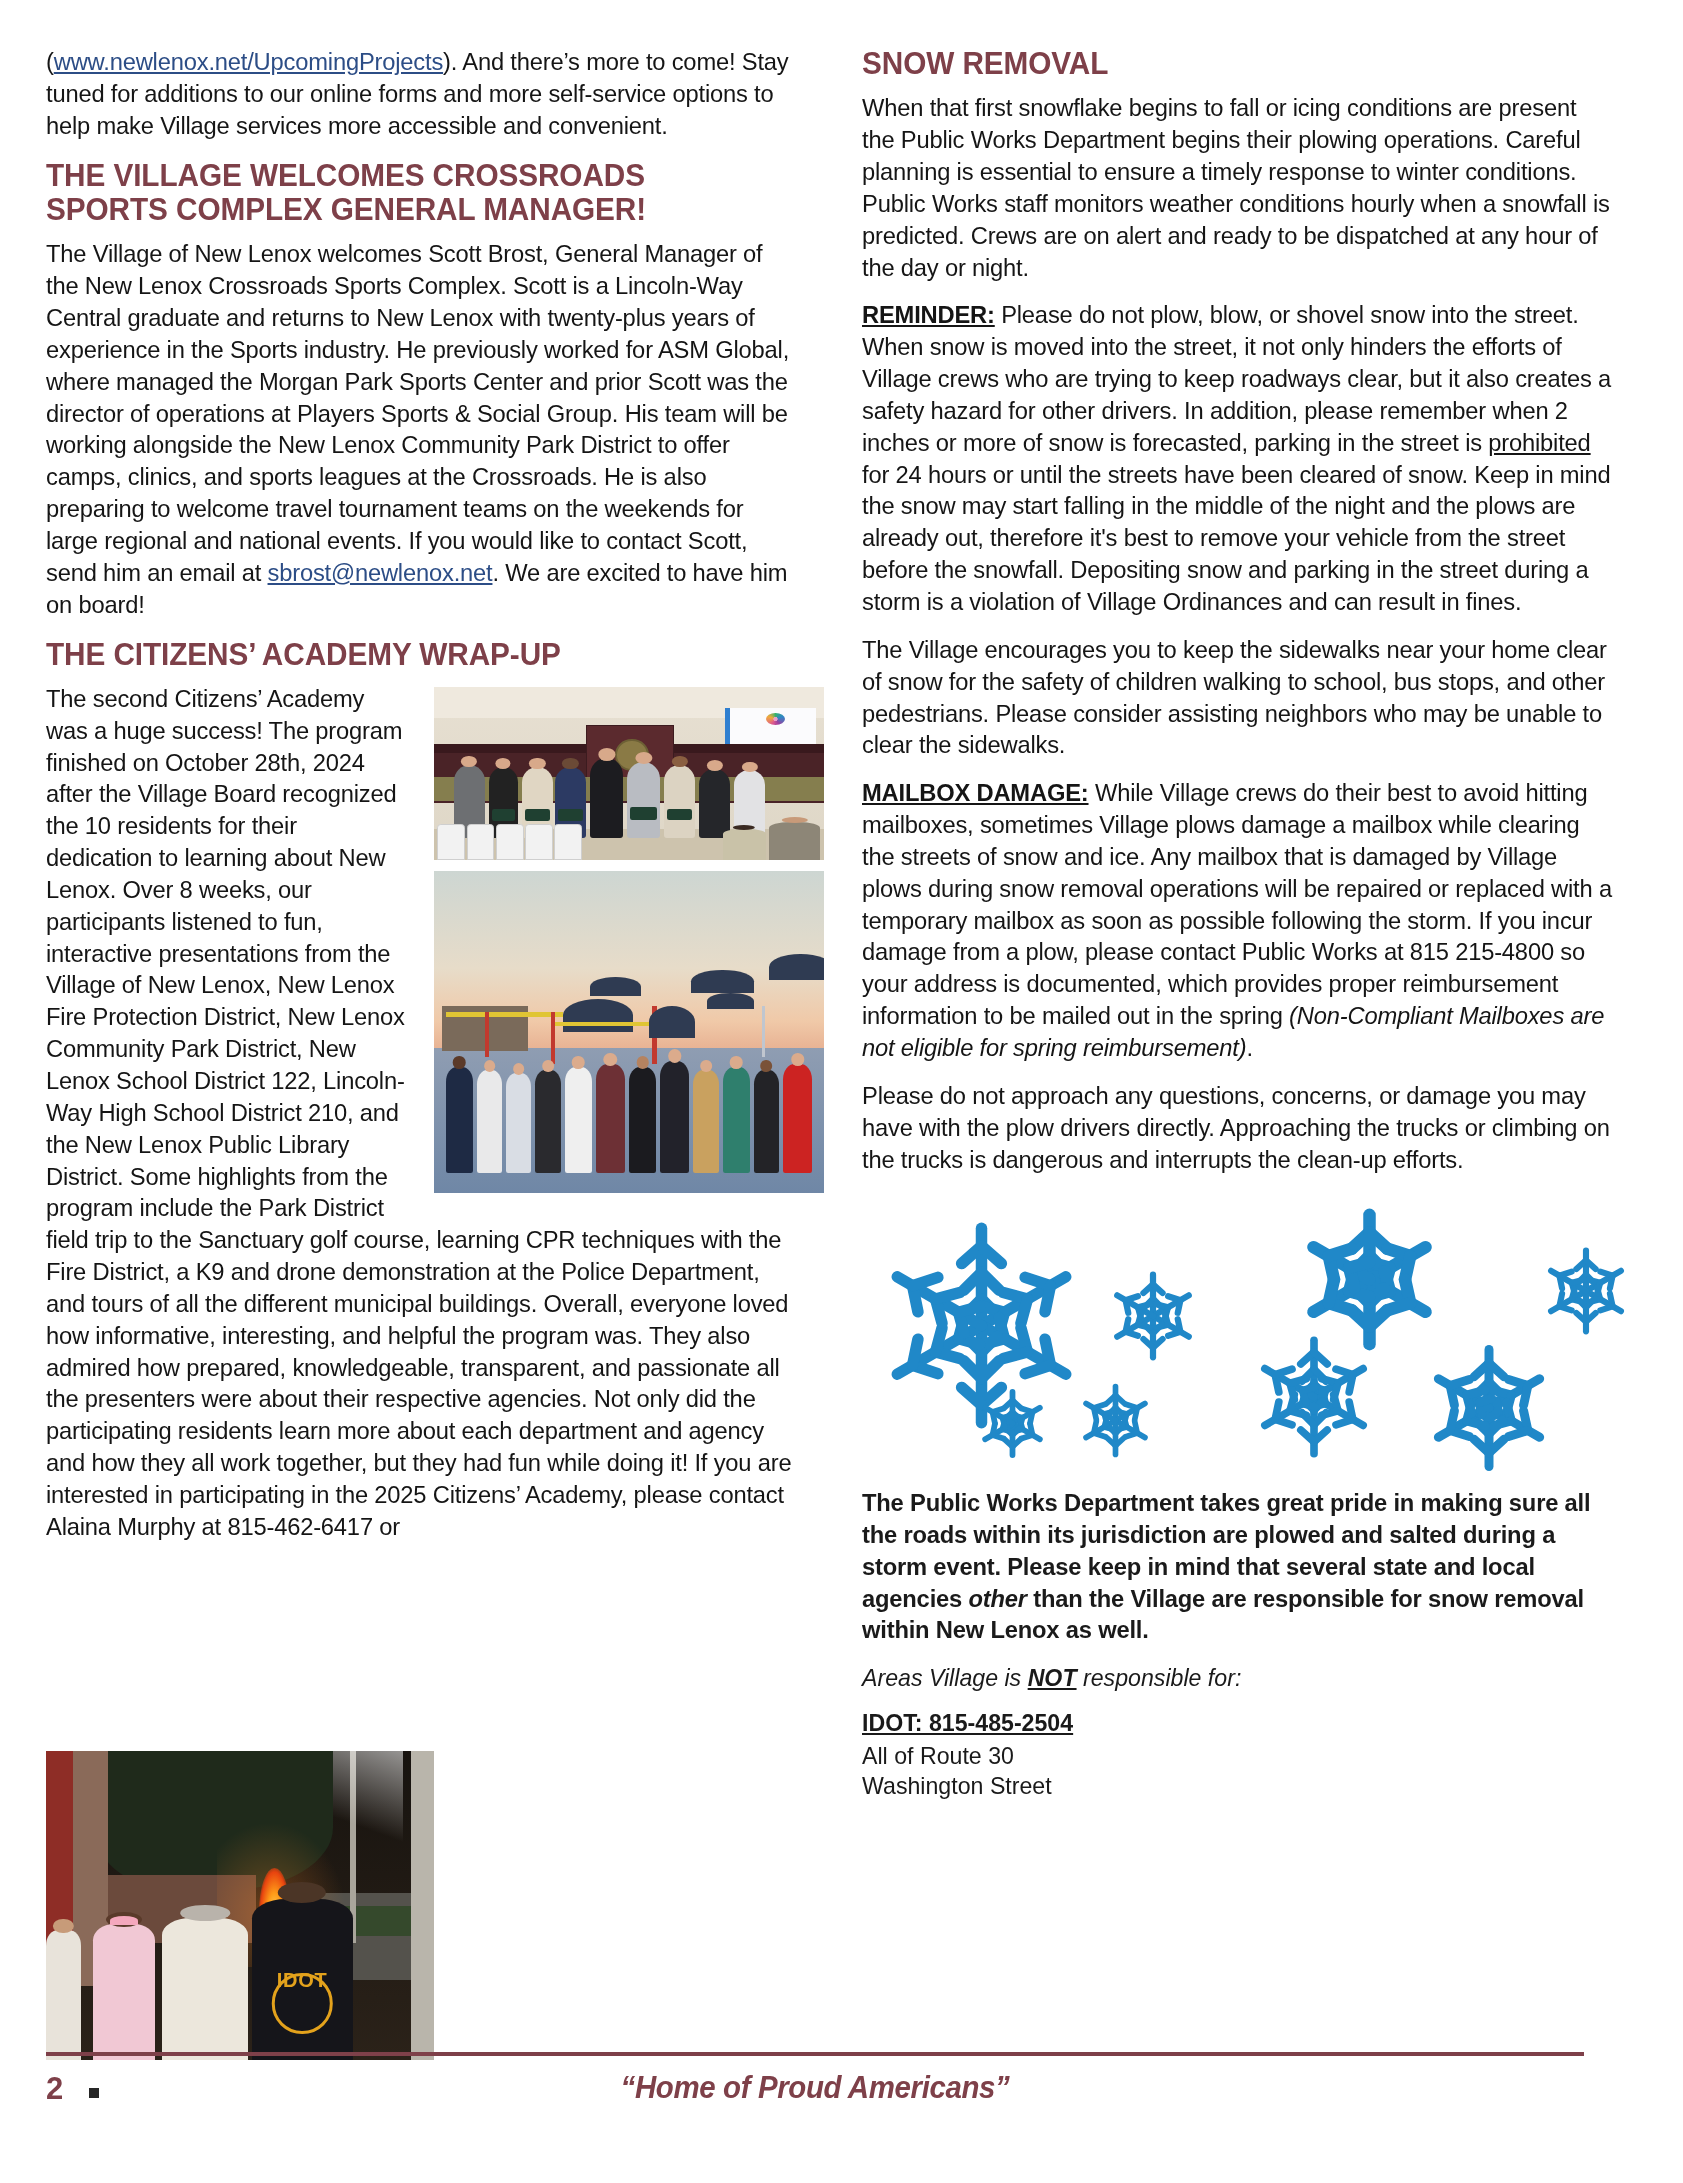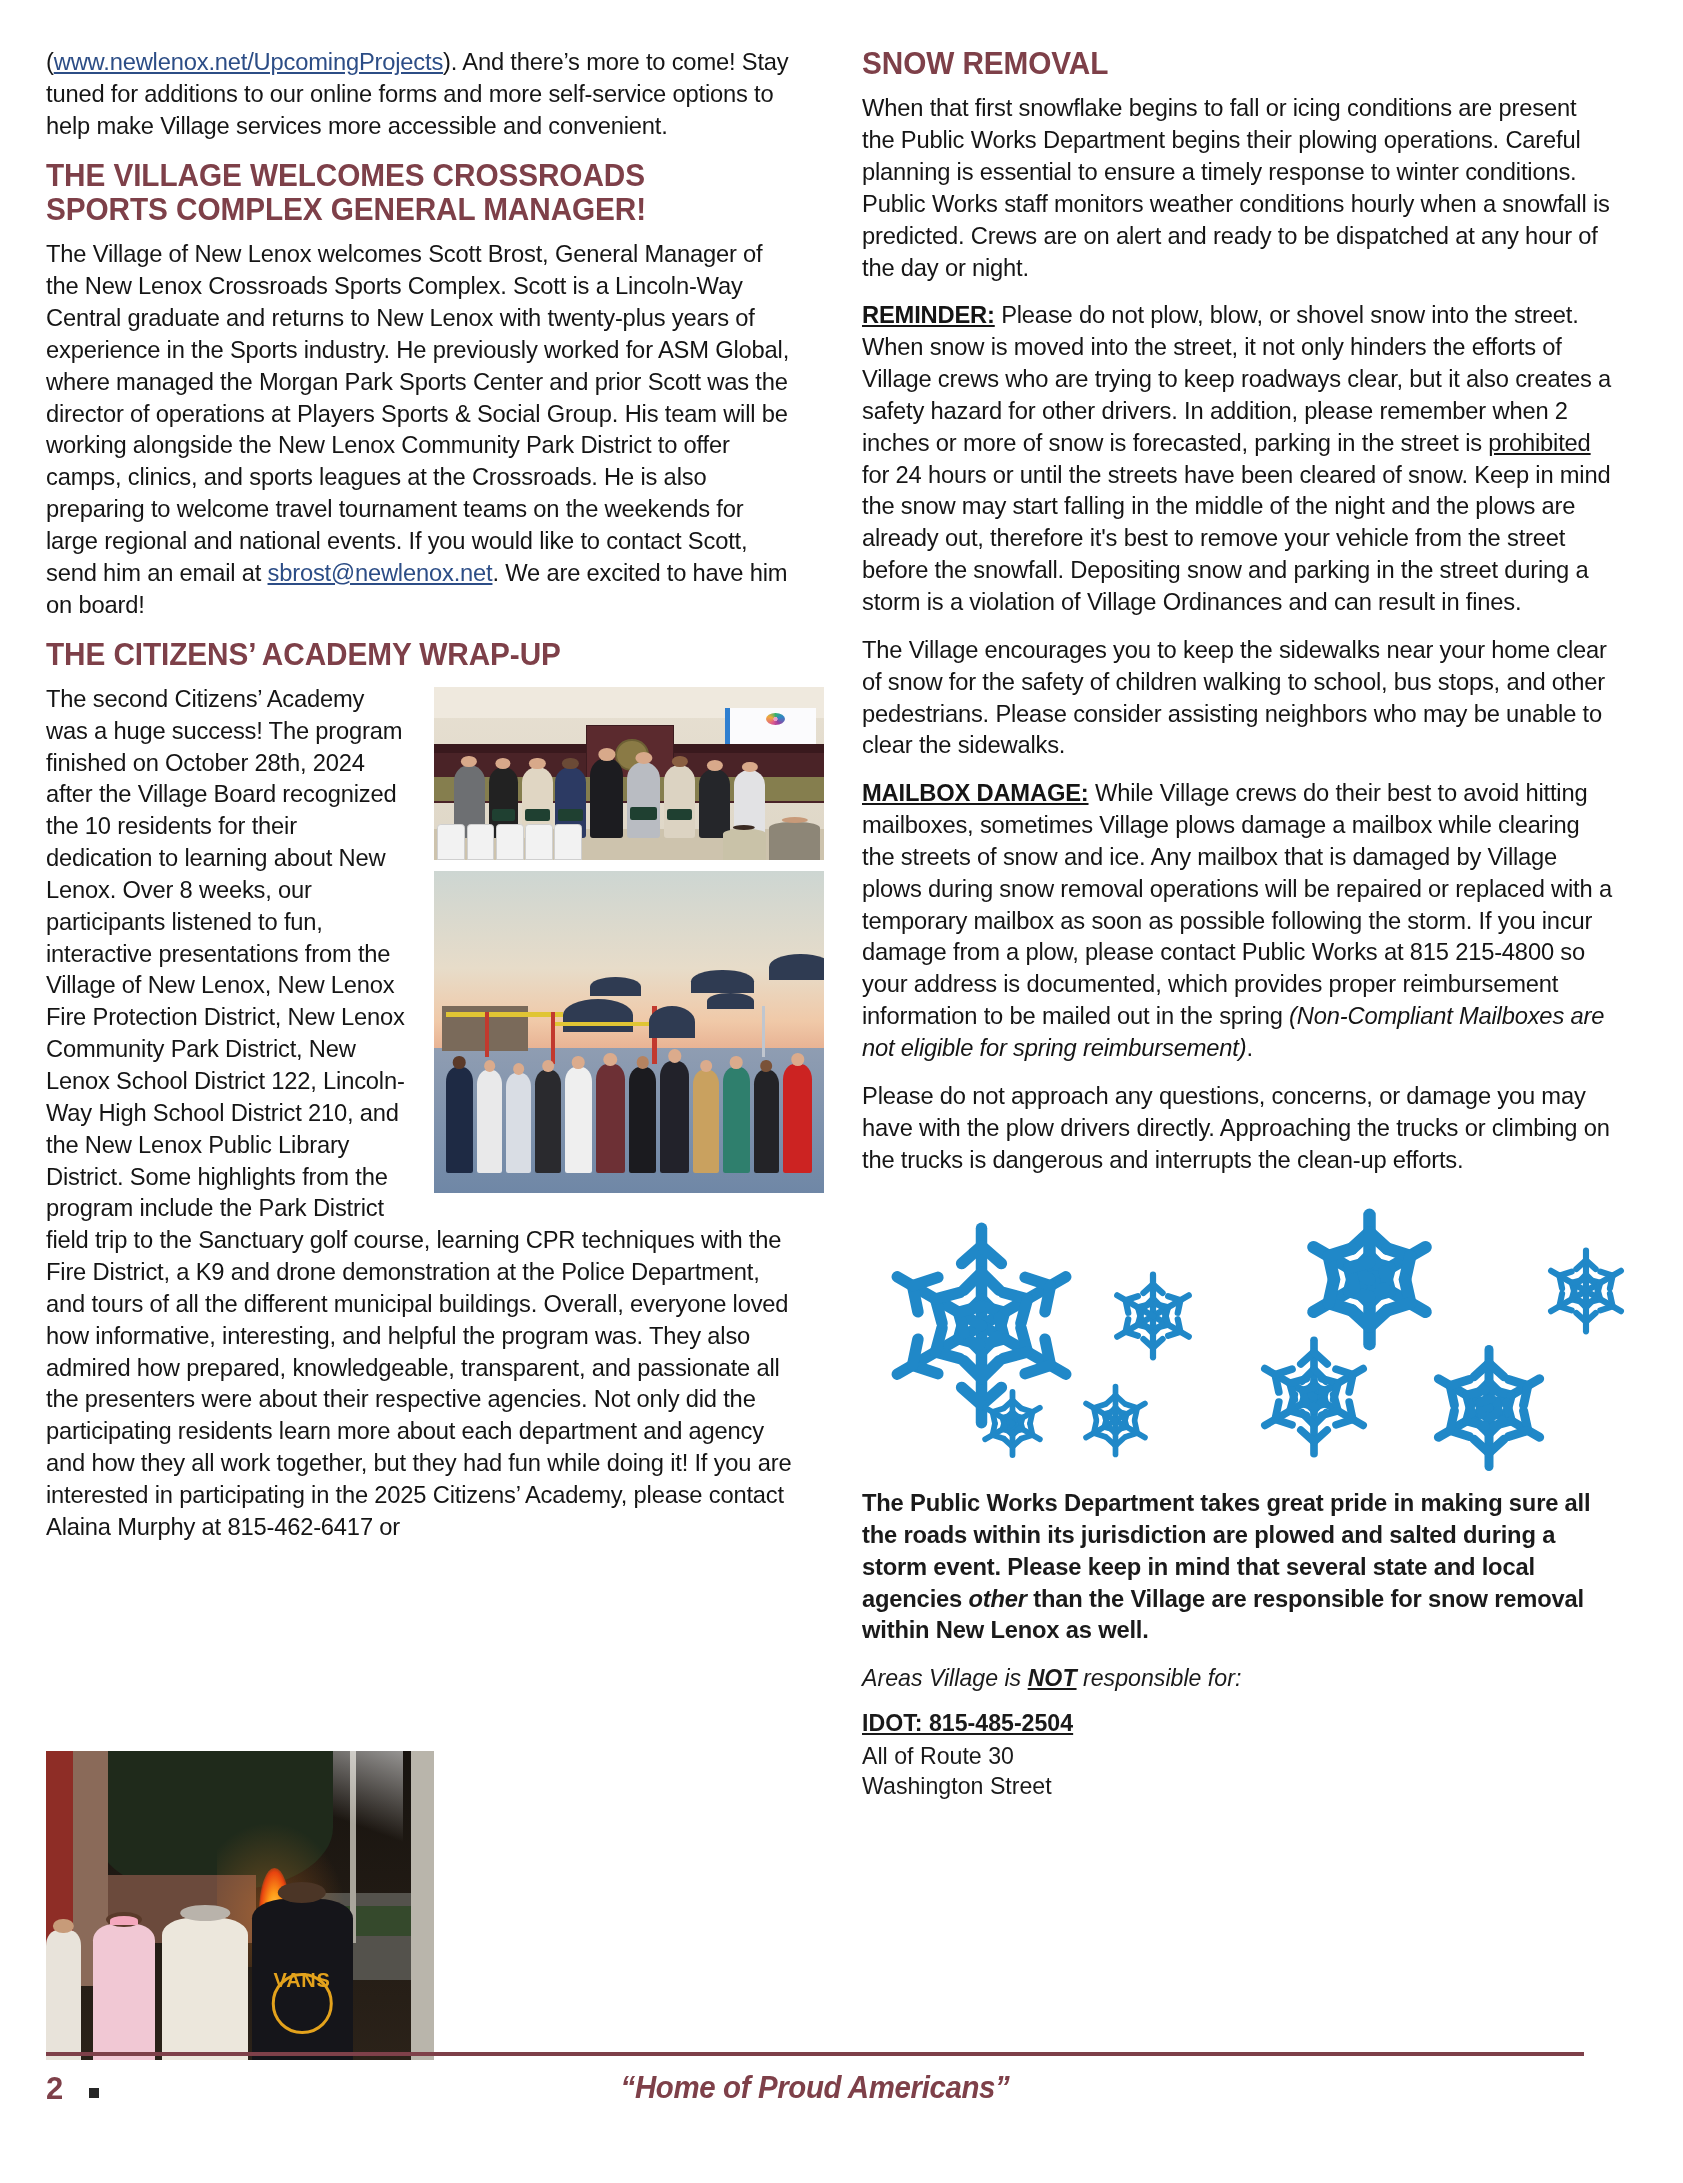--- a/index.html
+++ b/index.html
@@ -538,21 +538,21 @@
     <div class="frp" style="left:12%;width:16%;height:44%;background:#f1c8d4;">
         <span class="frh" style="background:#5a3a2a;"></span>
       <div style="position:absolute;left:28%;top:-6%;width:46%;height:7%;background:#f4a8bd;border-radius:50% 50% 0 0;"></div>
     </div>
     <div class="frp" style="left:30%;width:22%;height:46%;background:#ece7dc;">
         <span class="frh" style="background:#b9b3ab;"></span>
       </div>
     <div class="frp" style="left:53%;width:26%;height:52%;background:#15151a;">
       <span class="frh" style="background:#4b3526;width:48%;height:13%;top:-11%;"></span>
       <div class="vans-ring"></div>
-      <div class="vans-word">VANS</div>
+      <div class="vans-word">IDOT</div>
     </div>
   </div>
 
   <div class="footer">
     <div class="footer-rule"></div>
     <div class="footer-inner">
       <div class="page-num">2</div>
       <div class="page-dot"></div>
       <div class="tagline">“Home of Proud Americans”</div>
     </div>

